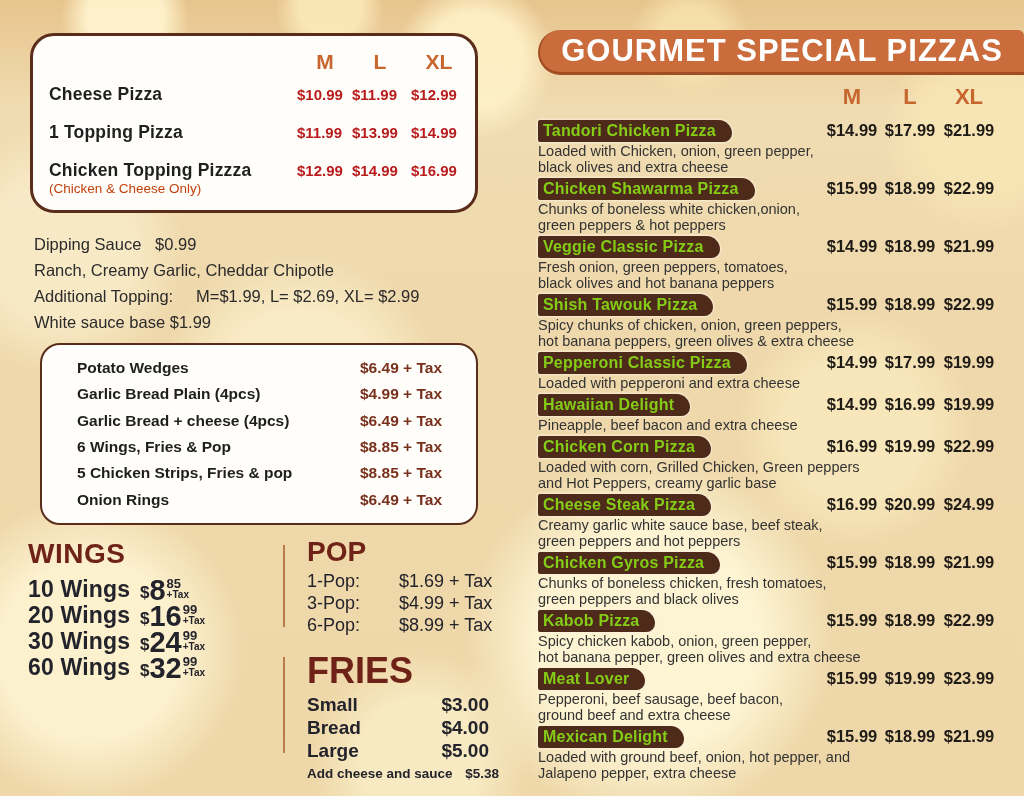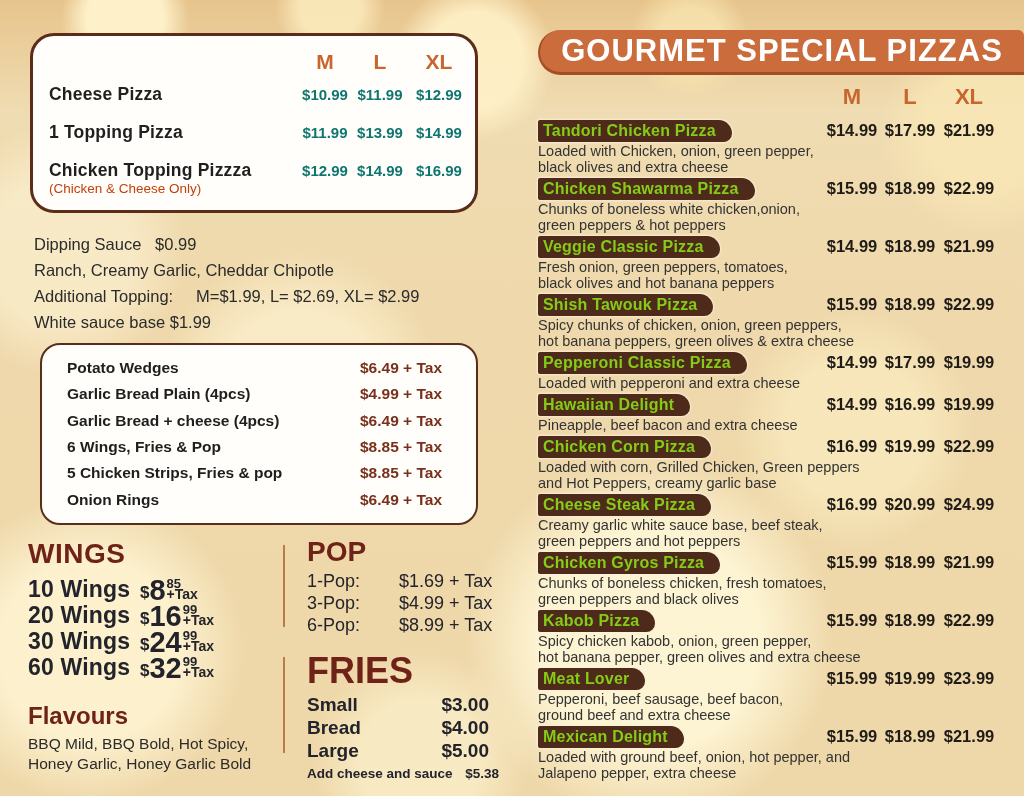--- a/index.html
+++ b/index.html
@@ -26,42 +26,42 @@
 
   
   .box{ position:absolute; background:#fffefb; border:3px solid #5a2d1b; }
   .box1{ left:30px; top:33px; width:448px; height:180px; border-radius:24px; }
   .box1 .hrow{ position:absolute; top:14px; left:0; width:100%; height:24px; }
   .box1 .szh{ position:absolute; width:56px; text-align:center; font-weight:bold; font-size:21px; color:#c8662f; }
   .box1 .c1{ left:264px; } .box1 .c2{ left:319px; } .box1 .c3{ left:378px; }
   .box1 .irow{ position:absolute; left:0; width:100%; }
   .box1 .iname{ position:absolute; left:16px; top:0; font-weight:bold; font-size:17.5px; color:#1f1f1f; letter-spacing:.2px; white-space:nowrap; }
   .box1 .inote{ position:absolute; left:16px; top:21px; font-size:13.5px; color:#c2410c; white-space:nowrap; }
-  .box1 .pr{ position:absolute; top:2px; width:56px; text-align:center; font-weight:bold; font-size:15px; color:#0f766e; }
+  .box1 .pr{ position:absolute; top:2px; width:56px; font-weight:bold; font-size:15px; color:#b91c1c; }
 
   .info{ position:absolute; left:34px; top:231px; width:460px; font-size:16.5px; color:#2b2b2b; line-height:26px; white-space:pre-wrap; }
   .info .iline{ display:block; }
 
   .box2{ left:40px; top:343px; width:438px; height:182px; border-radius:20px; border-width:2.5px;
-         display:flex; flex-direction:column; justify-content:space-around; padding:10px 24px 10px 25px; }
+         display:flex; flex-direction:column; justify-content:space-around; padding:10px 24px 10px 35px; }
   .box2 .srow{ display:flex; }
   .box2 .sname{ flex:1; font-weight:bold; font-size:15.5px; color:#1e1e1e; }
   .box2 .sprice{ width:92px; font-weight:bold; font-size:15.5px; color:#78301c; white-space:nowrap; }
 
   
   .wings{ position:absolute; left:28px; top:538px; width:250px; }
   .wings h2{ font-size:28px; font-weight:bold; color:#6f2318; letter-spacing:.5px; margin-bottom:6px; }
   .wrow{ display:flex; align-items:flex-start; height:26px; }
   .wlabel{ width:112px; font-weight:bold; font-size:23px; color:#23232b; letter-spacing:.2px; }
   .wprice{ display:inline-flex; align-items:flex-start; color:#23232b; font-weight:bold; }
   .wdollar{ font-size:17px; margin-top:7px; }
   .wint{ font-size:29px; line-height:1; }
   .wsup{ display:flex; flex-direction:column; align-items:flex-start; margin-left:1px; margin-top:2px; }
   .wcents{ font-size:13px; line-height:12px; }
-  .wtax{ font-size:14px; line-height:9px; }
+  .wtax{ font-size:10px; line-height:9px; }
   .flav h3{ margin-top:22px; font-size:24px; font-weight:bold; color:#6f2318; }
   .flav .fline{ font-size:15.5px; color:#2b2b2b; line-height:20px; }
   .flav .flines{ margin-top:4px; }
 
   .vdiv{ position:absolute; width:2px; background:#b97c49; }
   .vdiv1{ left:283px; top:545px; height:82px; }
   .vdiv2{ left:283px; top:657px; height:96px; }
 
   
   .pop{ position:absolute; left:307px; top:536px; width:200px; }
@@ -205,27 +205,20 @@
           <span class="wprice">
             <span class="wdollar">$</span>
             <span class="wint">32</span>
             <span class="wsup">
               <span class="wcents">99</span>
               <span class="wtax">+Tax</span>
             </span>
           </span>
         </div>
       </div>
-    <div class="flav">
-      <h3>Flavours</h3>
-      <div class="flines" id="flavour-lines">
-          <div class="fline">BBQ Mild, BBQ Bold, Hot Spicy,</div>
-          <div class="fline">Honey Garlic, Honey Garlic Bold</div>
-        </div>
-    </div>
   </div>
 
   <div class="vdiv vdiv1"></div>
   <div class="vdiv vdiv2"></div>
 
   <div class="pop">
     <h2>POP</h2>
     <div id="pop-rows">
         <div class="prow">
           <span class="plabel">1-Pop:</span>

